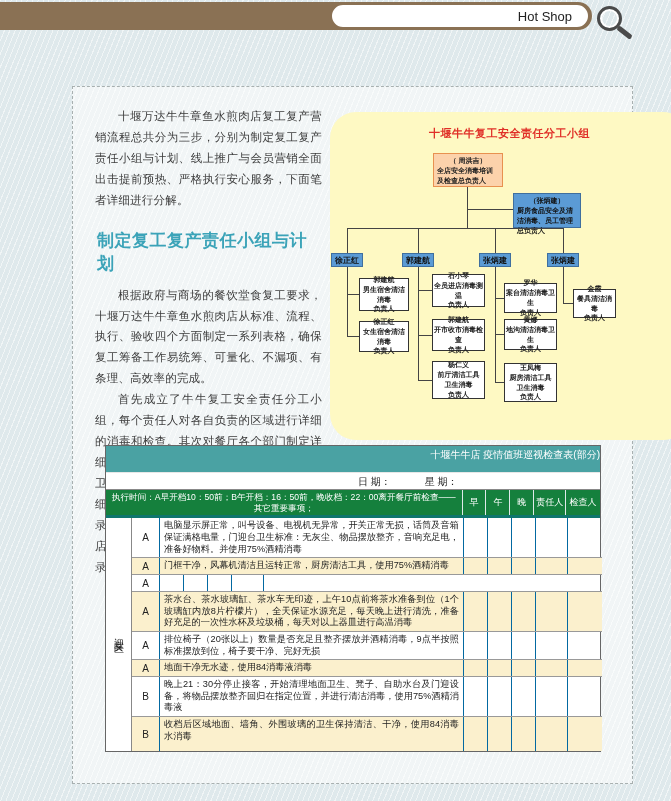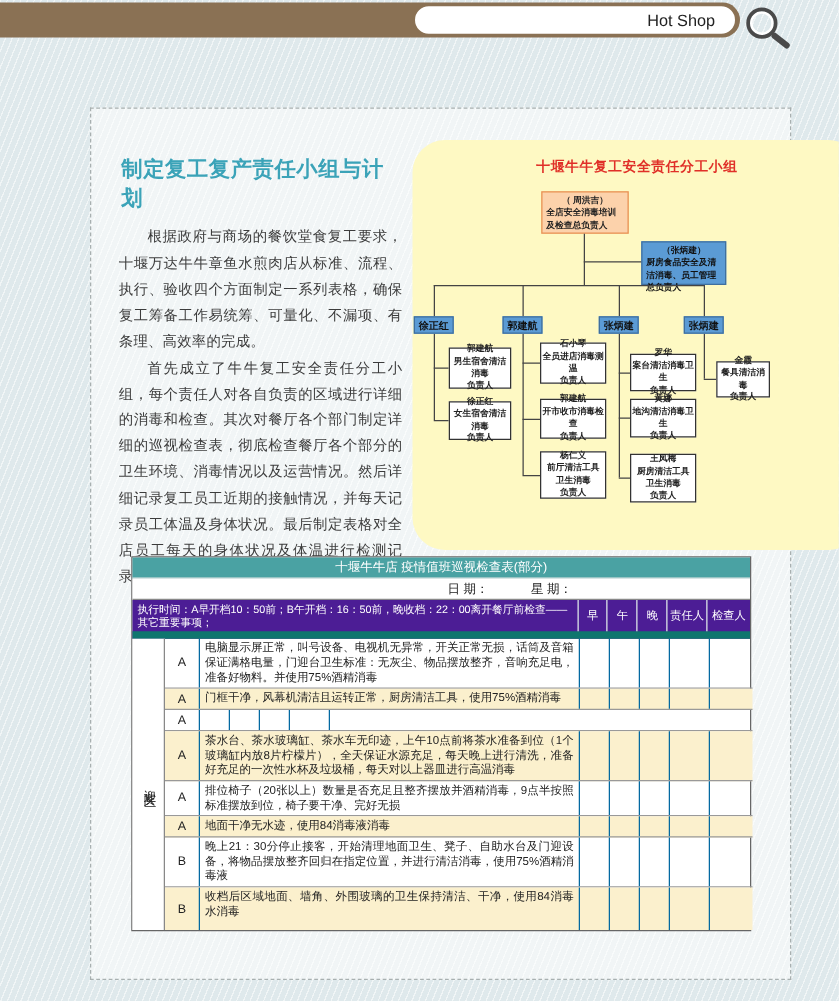--- a/index.html
+++ b/index.html
@@ -43,25 +43,25 @@
     font-size:7px; font-weight:bold; color:#111; line-height:1.45; padding:2px 3px; }
   .hbox{ position:absolute; background:#5b9bd5; border:1px solid #3f6f9e;
     font-size:8px; font-weight:bold; color:#111; display:flex; align-items:center; justify-content:center; }
   .mbox{ position:absolute; background:#fff; border:1px solid #333; color:#222;
     font-size:7px; font-weight:600; line-height:1.4; display:flex; flex-direction:column;
     align-items:center; justify-content:center; text-align:center; padding:1px; }
   .ln{ position:absolute; background:#444; }
 
   
   .ctable{ position:absolute; left:105px; top:445px; width:496px; border:1px solid #666; background:#fff; font-size:9.2px; color:#222; }
-  .t-title{ background:#4aa2a3; color:#fff; text-align:center; font-size:10px;
-    height:17px; line-height:17px; border-bottom:1px solid #e7e7e7; }
+  .t-title{ background:#4aa2a3; color:#fff; text-align:right; font-size:10px;
+    height:27px; line-height:17px; border-bottom:1px solid #e7e7e7; }
   .t-date{ height:17px; line-height:17px; font-size:10px; border-bottom:1px solid #888; background:#fff; }
   .t-date .dlbl{ margin-left:252px; } .t-date .wlbl{ margin-left:34px; }
-  .t-exec{ display:flex; background:#4c1d95; color:#fff; border-bottom:6px solid #0f766e; }
+  .t-exec{ display:flex; background:#15803d; color:#fff; border-bottom:3px solid #0f766e;text-align:center; }
   .exec-note{ width:358px; padding:2px 4px; font-size:8.6px; line-height:1.25; border-right:1px solid #dfeaea; }
   .hcell{ display:flex; align-items:center; justify-content:center; border-right:1px solid #dfeaea; font-size:9px; }
   .hcell:last-child{ border-right:none; }
   .w-time{ width:24px; } .w-resp{ width:32px; } .w-check{ width:34px; }
   .t-body{ display:flex; }
   .area-cell{ width:26px; border-right:1px solid #888; display:flex; align-items:center; justify-content:center;
     writing-mode:vertical-rl; text-orientation:upright; letter-spacing:3px; font-size:10px; background:#fff; }
   .rows{ flex:1; display:flex; flex-direction:column; }
   .row{ display:flex; border-bottom:1px solid #999; min-height:17px; }
   .row:last-child{ border-bottom:none; }
@@ -77,20 +77,21 @@
 
 <div class="topbar"></div>
 <div class="shop-pill">
   <span>Hot Shop</span>
 </div>
 <div class="magnifier"></div>
 
 <div class="frame"></div>
 
 <div class="text-col">
+  <p class="para">十堰万达牛牛章鱼水煎肉店复工复产营销流程总共分为三步，分别为制定复工复产责任小组与计划、线上推广与会员营销全面出击提前预热、严格执行安心服务，下面笔者详细进行分解。</p>
   <h2 class="sec-title">制定复工复产责任小组与计划</h2>
   <p class="para">根据政府与商场的餐饮堂食复工要求，十堰万达牛牛章鱼水煎肉店从标准、流程、执行、验收四个方面制定一系列表格，确保复工筹备工作易统筹、可量化、不漏项、有条理、高效率的完成。</p>
   <p class="para">首先成立了牛牛复工安全责任分工小组，每个责任人对各自负责的区域进行详细的消毒和检查。其次对餐厅各个部门制定详细的巡视检查表，彻底检查餐厅各个部分的卫生环境、消毒情况以及运营情况。然后详细记录复工员工近期的接触情况，并每天记录员工体温及身体状况。最后制定表格对全店员工每天的身体状况及体温进行检测记录。</p>
 </div>
 
 <div class="org-card">
   <div class="org-title">十堰牛牛复工安全责任分工小组</div>
 
   <div class="obox" style="left:103px;top:41px;width:70px;height:34px">
     <div class="c">（ 周洪吉）</div>

